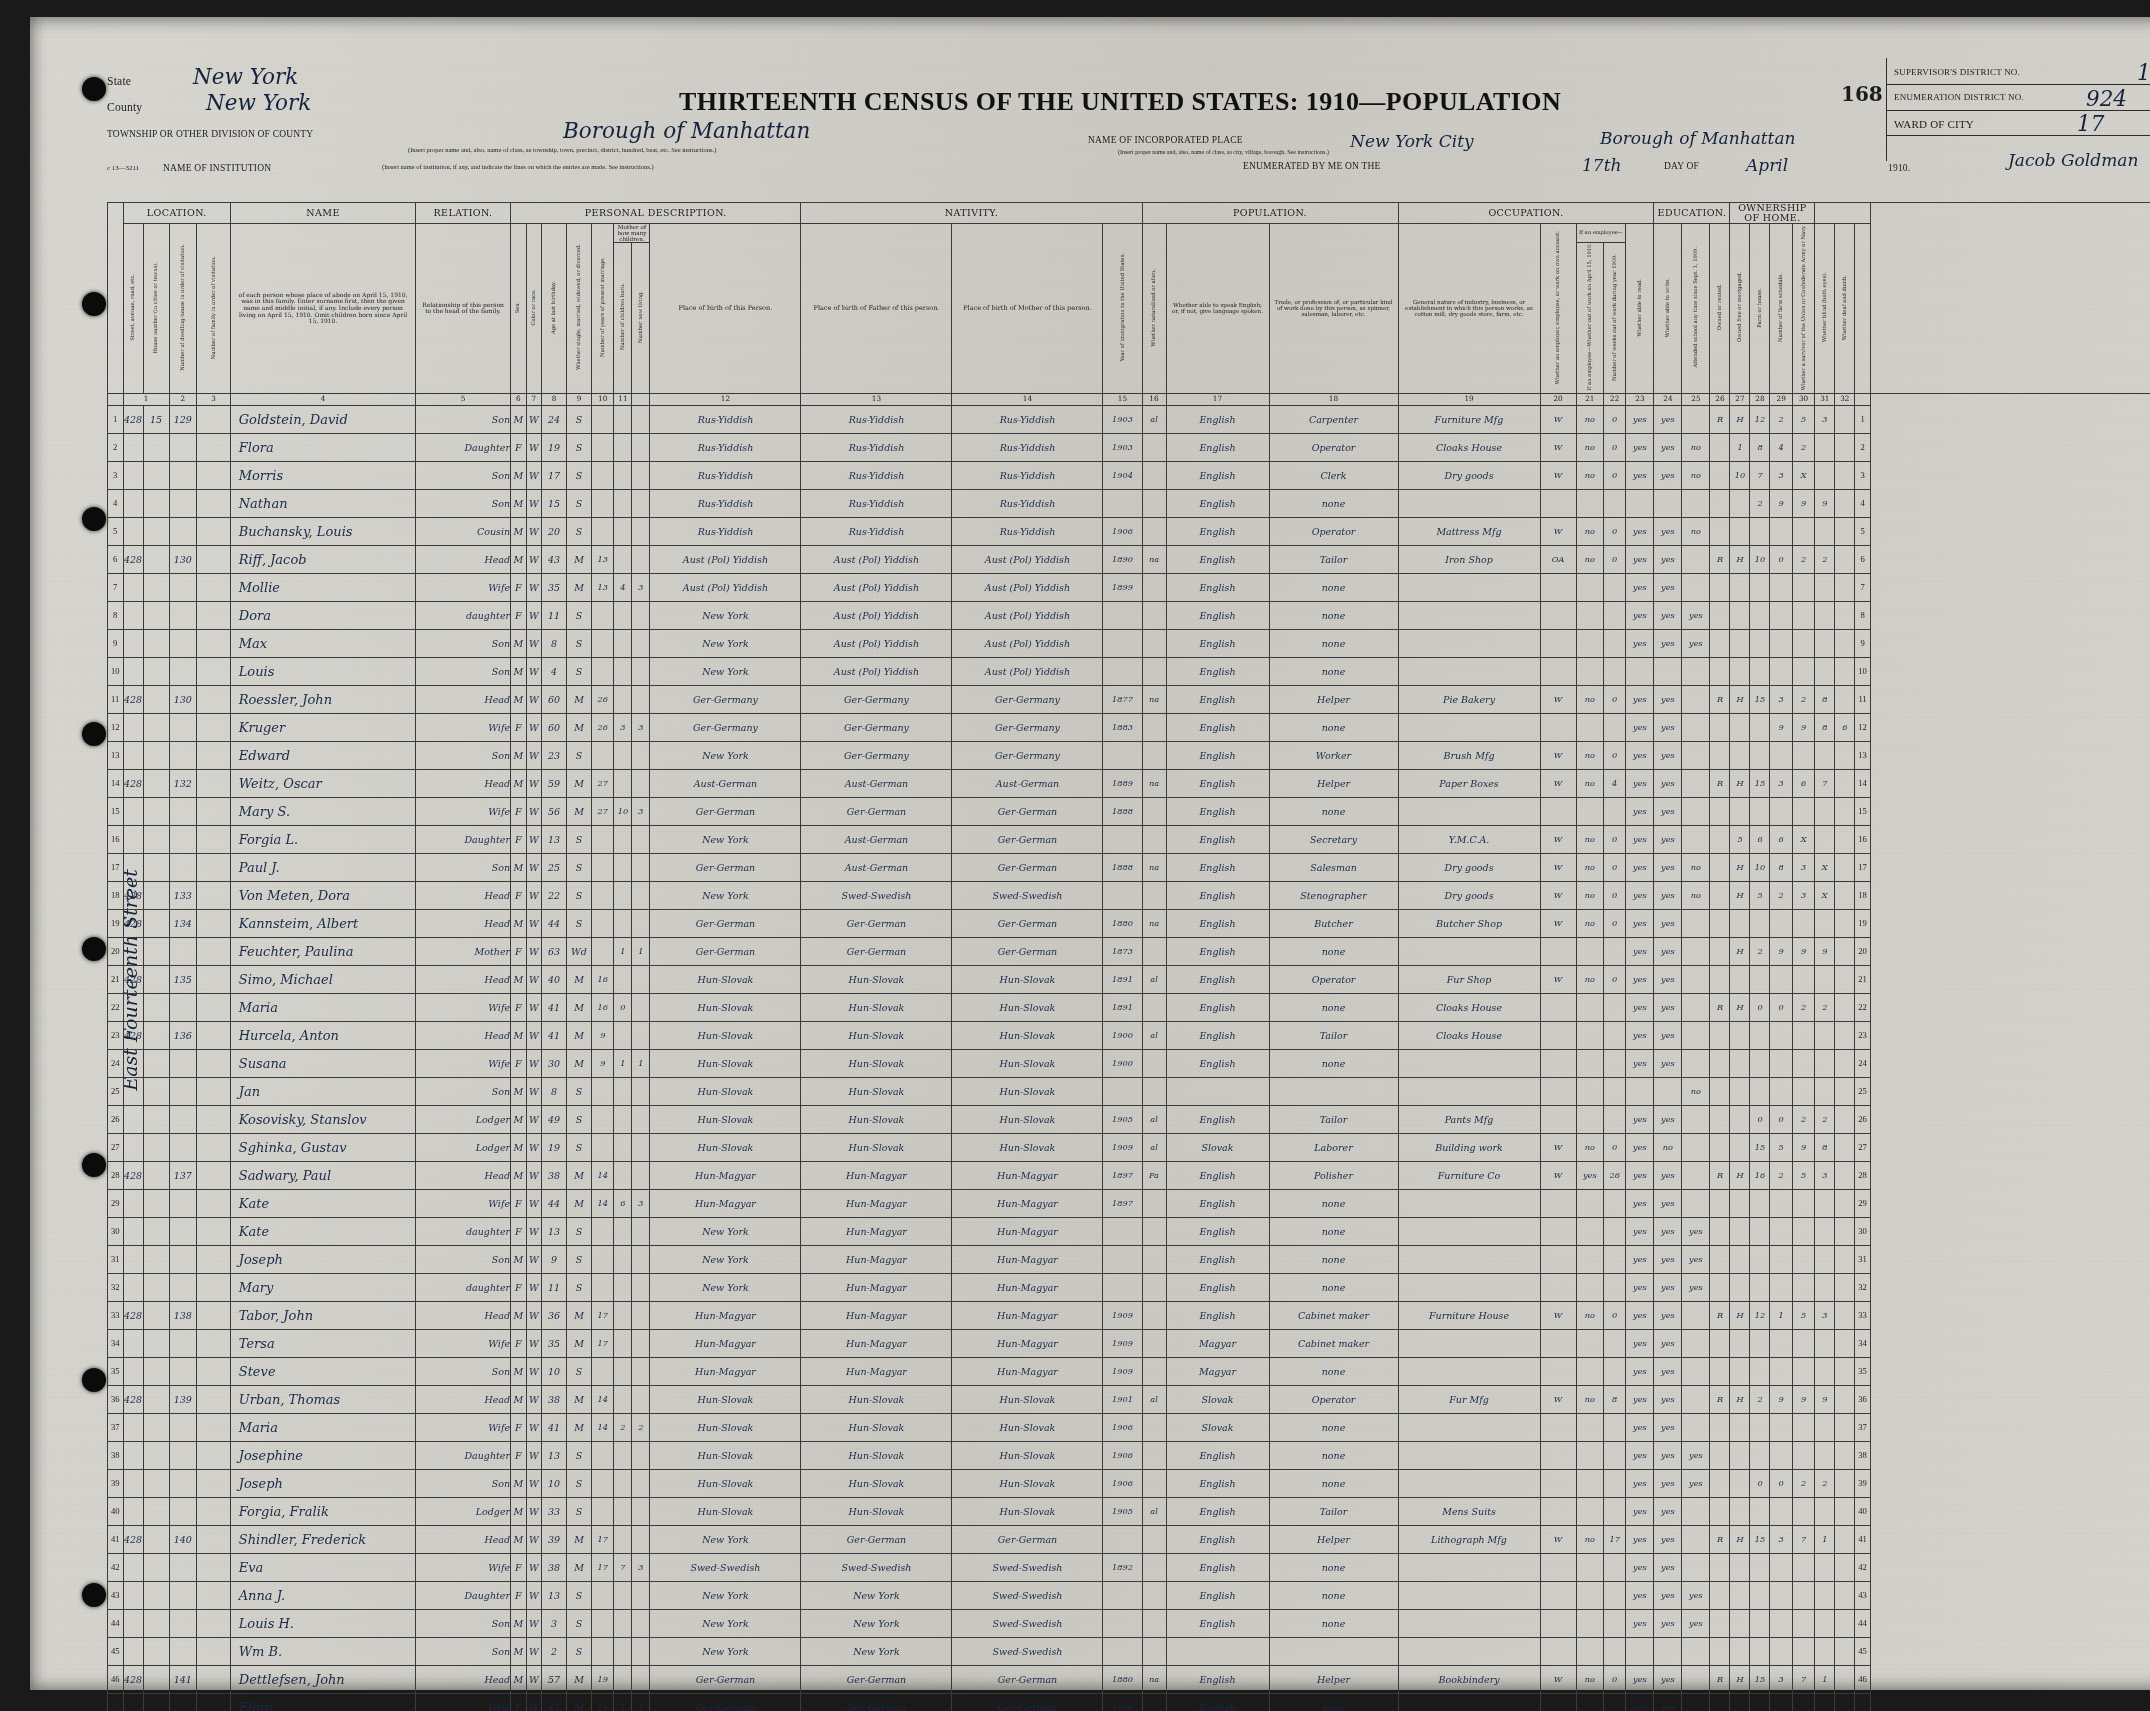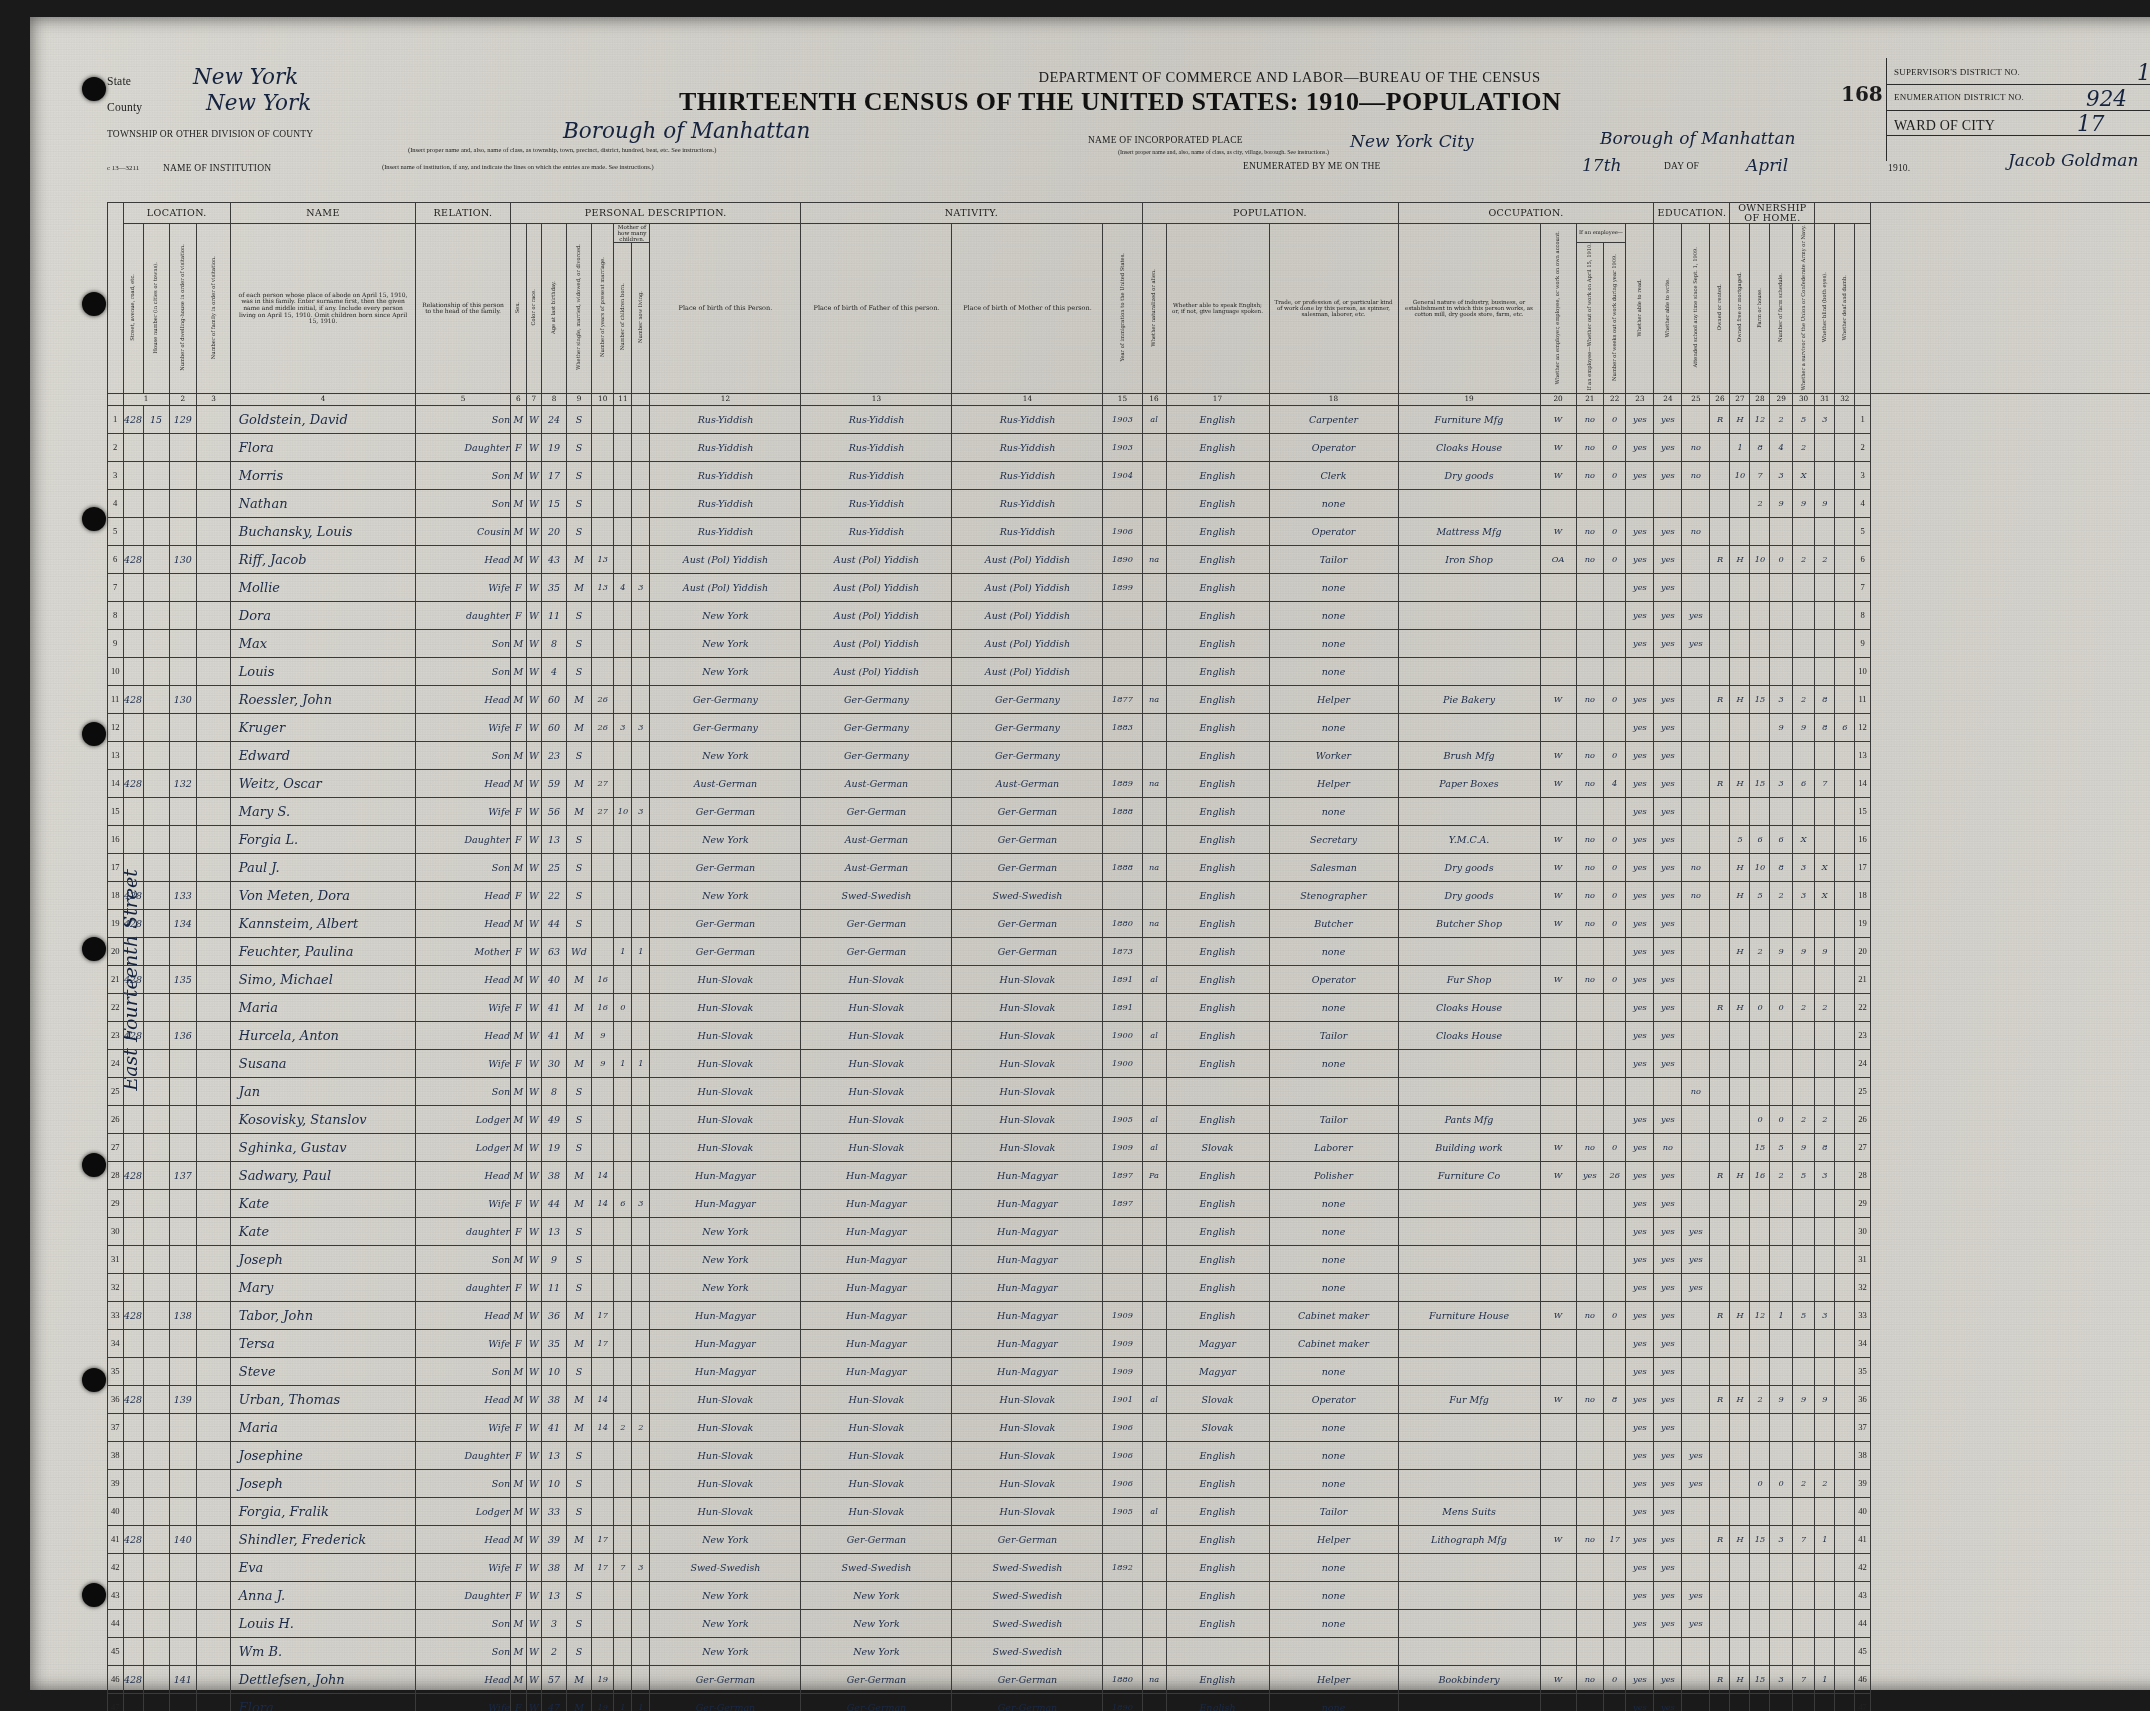--- a/index.html
+++ b/index.html
@@ -195,21 +195,20 @@
     <div class="hole" style="top:275px"></div>
     <div class="hole" style="top:490px"></div>
     <div class="hole" style="top:705px"></div>
     <div class="hole" style="top:920px"></div>
     <div class="hole" style="top:1136px"></div>
     <div class="hole" style="top:1351px"></div>
     <div class="hole" style="top:1566px"></div>
 
     <div class="hdr">
 
-      <div class="hdr-title-main">DEPARTMENT OF COMMERCE AND LABOR—BUREAU OF THE CENSUS</div>
       <div class="hdr-title-big">THIRTEENTH CENSUS OF THE UNITED STATES: 1910—POPULATION</div>
 
       <div class="label-sm" style="left:0; top:17px;">State</div>
       <div class="label-sm" style="left:0; top:43px;">County</div>
       <div class="label-sm" style="left:0; top:71px; font-size:9.5px;">TOWNSHIP OR OTHER DIVISION OF COUNTY</div>
       <div class="label-xs" style="left:301px; top:88px; font-size:6.5px;">(Insert proper name and, also, name of class, as township, town, precinct, district, hundred, beat, etc. See instructions.)</div>
       <div class="label-sm" style="left:56px; top:105px; font-size:9.5px;">NAME OF INSTITUTION</div>
       <div class="label-xs" style="left:275px; top:105px; font-size:6.5px;">(Insert name of institution, if any, and indicate the lines on which the entries are made. See instructions.)</div>
       <div class="label-xs" style="left:0; top:106px; font-size:6.9px;">c 13—3211</div>
 
@@ -230,21 +229,21 @@
 
       <div class="hand" style="left:1714px; top:24px; font-style:normal; font-size:20px; font-weight:bold; color:#1c1c1c;margin-left:20px;">168</div>
 
       <div class="rule" style="left:1779px; top:0; width:1.3px; height:103px;"></div>
       <div class="rule" style="left:1779px; top:26px; width:449px; height:0.9px;"></div>
       <div class="rule" style="left:1779px; top:52px; width:449px; height:0.9px;"></div>
       <div class="rule" style="left:1779px; top:77px; width:449px; height:0.9px;"></div>
 
       <div class="label-sm" style="left:1787px; top:8.6px; font-size:9px;">SUPERVISOR'S DISTRICT NO.</div>
       <div class="label-sm" style="left:1787px; top:34px; font-size:9px;">ENUMERATION DISTRICT NO.</div>
-      <div class="label-sm" style="left:1787px; top:60px; font-size:14px;">WARD OF CITY</div>
+      <div class="label-sm" style="left:1787px; top:60px; font-size:11px;">WARD OF CITY</div>
 
       <div class="hand hand-big" style="left:2030px; top:1.7px;">1</div>
       <div class="hand hand-big" style="left:1979px; top:27.5px;">924</div>
       <div class="hand hand-big" style="left:1970px; top:53px;">17</div>
 
     </div>
 
     <div class="side-vert">East Fourteenth Street</div>
 
     <div class="tbl-wrap">

